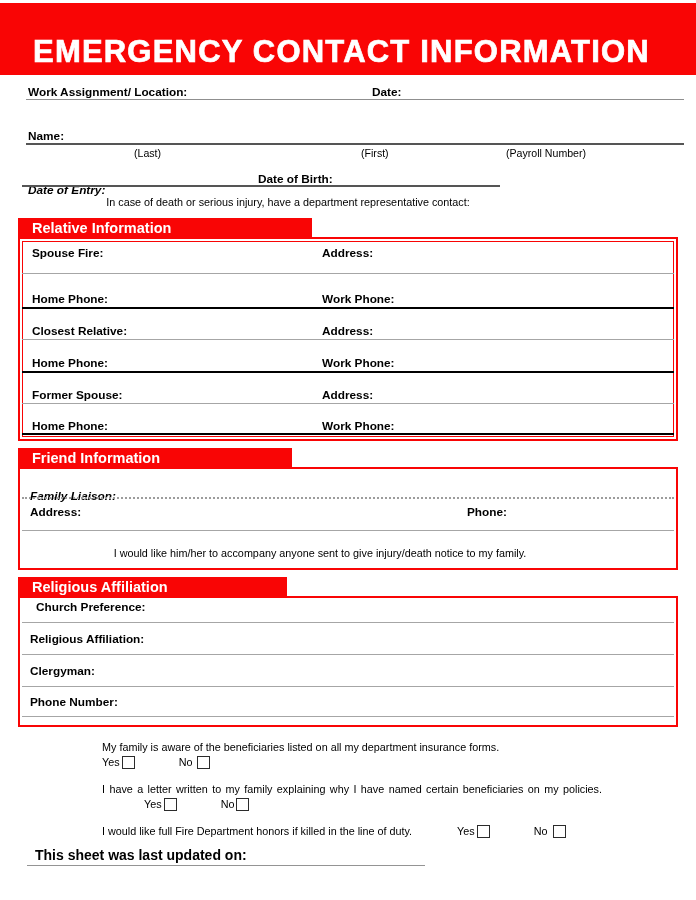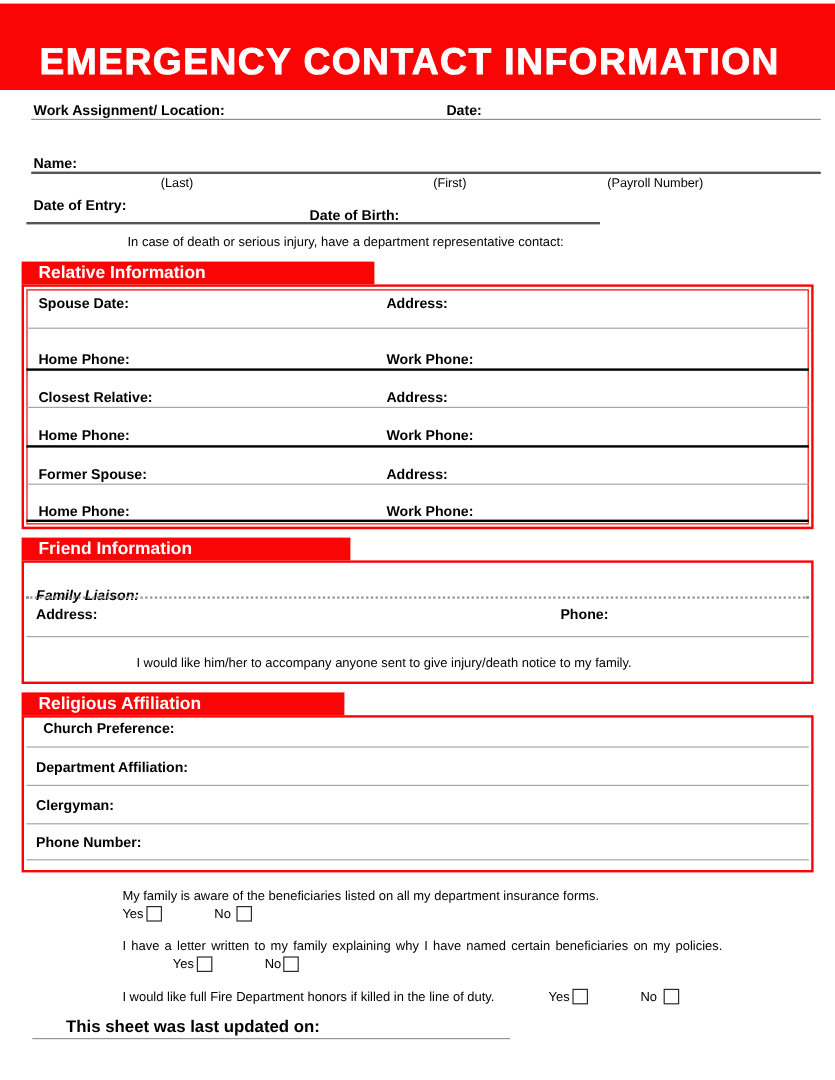--- a/index.html
+++ b/index.html
@@ -61,30 +61,30 @@
 <div class="abs lbl" style="left:28px;top:85px;">Work Assignment/ Location:</div>
 <div class="abs lbl" style="left:372px;top:85px;">Date:</div>
 <div class="rule" style="left:26px;top:99px;width:658px;"></div>
 
 <div class="abs lbl" style="left:28px;top:129px;">Name:</div>
 <div class="rule dark" style="left:26px;top:143px;width:658px;"></div>
 <div class="abs hint" style="left:134px;top:147px;">(Last)</div>
 <div class="abs hint" style="left:361px;top:147px;">(First)</div>
 <div class="abs hint" style="left:506px;top:147px;">(Payroll Number)</div>
 
-<div class="abs lbl" style="left:28px;top:164px;">Date of Entry:</div>
+<div class="abs lbl" style="left:28px;top:183px;font-style:italic;">Date of Entry:</div>
 <div class="abs lbl" style="left:258px;top:172px;">Date of Birth:</div>
 <div class="rule dark" style="left:22px;top:185px;width:478px;"></div>
 
 <div class="abs body-txt" style="left:28px;top:196px;width:520px;text-align:center;white-space:normal;">In case of death or serious injury, have a department representative contact:</div>
 
 <div class="tab" style="left:18px;top:218px;width:294px;">Relative Information</div>
 <div class="rbox inner" style="left:18px;top:237px;width:660px;height:204px;"></div>
 
-<div class="abs lbl" style="left:32px;top:246px;">Spouse Date:</div>
+<div class="abs lbl" style="left:32px;top:246px;">Spouse Fire:</div>
 <div class="abs lbl" style="left:322px;top:246px;">Address:</div>
 <div class="rule thin" style="left:22px;top:273px;width:652px;"></div>
 
 <div class="abs lbl" style="left:32px;top:292px;">Home Phone:</div>
 <div class="abs lbl" style="left:322px;top:292px;">Work Phone:</div>
 <div class="rule thick" style="left:22px;top:307px;width:652px;"></div>
 
 <div class="abs lbl" style="left:32px;top:324px;">Closest Relative:</div>
 <div class="abs lbl" style="left:322px;top:324px;">Address:</div>
 <div class="rule thin" style="left:22px;top:339px;width:652px;"></div>
@@ -112,21 +112,21 @@
 <div class="rule thin" style="left:22px;top:530px;width:652px;"></div>
 
 <div class="abs body-txt" style="left:20px;top:547px;width:600px;text-align:center;white-space:normal;">I would like him/her to accompany anyone sent to give injury/death notice to my family.</div>
 
 <div class="tab" style="left:18px;top:577px;width:269px;">Religious Affiliation</div>
 <div class="rbox" style="left:18px;top:596px;width:660px;height:131px;"></div>
 
 <div class="abs lbl" style="left:36px;top:600px;">Church Preference:</div>
 <div class="rule thin" style="left:22px;top:622px;width:652px;"></div>
 
-<div class="abs lbl" style="left:30px;top:632px;">Department Affiliation:</div>
+<div class="abs lbl" style="left:30px;top:632px;">Religious Affiliation:</div>
 <div class="rule thin" style="left:22px;top:654px;width:652px;"></div>
 
 <div class="abs lbl" style="left:30px;top:664px;">Clergyman:</div>
 <div class="rule thin" style="left:22px;top:686px;width:652px;"></div>
 
 <div class="abs lbl" style="left:30px;top:695px;">Phone Number:</div>
 <div class="rule thin" style="left:22px;top:716px;width:652px;"></div>
 
 <div class="stmt" style="top:740px;">
   <span style="white-space:normal;">My family is aware of the beneficiaries listed on all my department insurance forms.</span><br>
@@ -136,14 +136,14 @@
 <div class="stmt just" style="top:782px;white-space:normal;">
   <span>I have a letter written to my family explaining why I have named certain beneficiaries on my policies.</span>
   <span style="white-space:nowrap;"><span class="yn-label">Yes</span><span class="cb"></span><span class="yn-label">No</span><span class="cb"></span></span>
 </div>
 
 <div class="stmt" style="top:824px;">
   <span>I would like full Fire Department honors if killed in the line of duty.</span>
   <span class="yn-label">Yes</span><span class="cb"></span><span class="yn-label">No</span> <span class="cb"></span>
 </div>
 
-<div class="abs footer-lbl" style="left:35px;top:847px;margin-left:20px;">This sheet was last updated on:</div>
+<div class="abs footer-lbl" style="left:35px;top:847px;">This sheet was last updated on:</div>
 <div class="rule" style="left:27px;top:865px;width:398px;border-top-color:#949494;"></div>
 
 </body></html>

